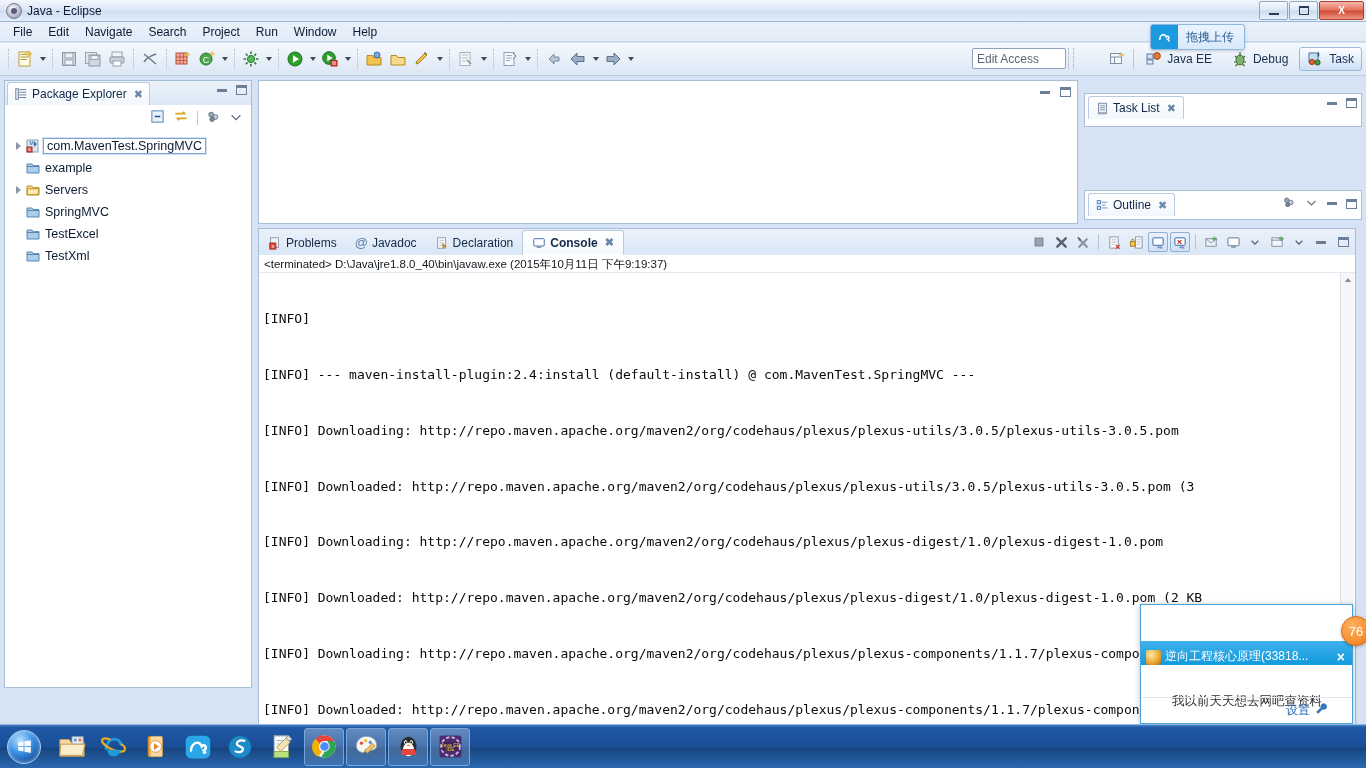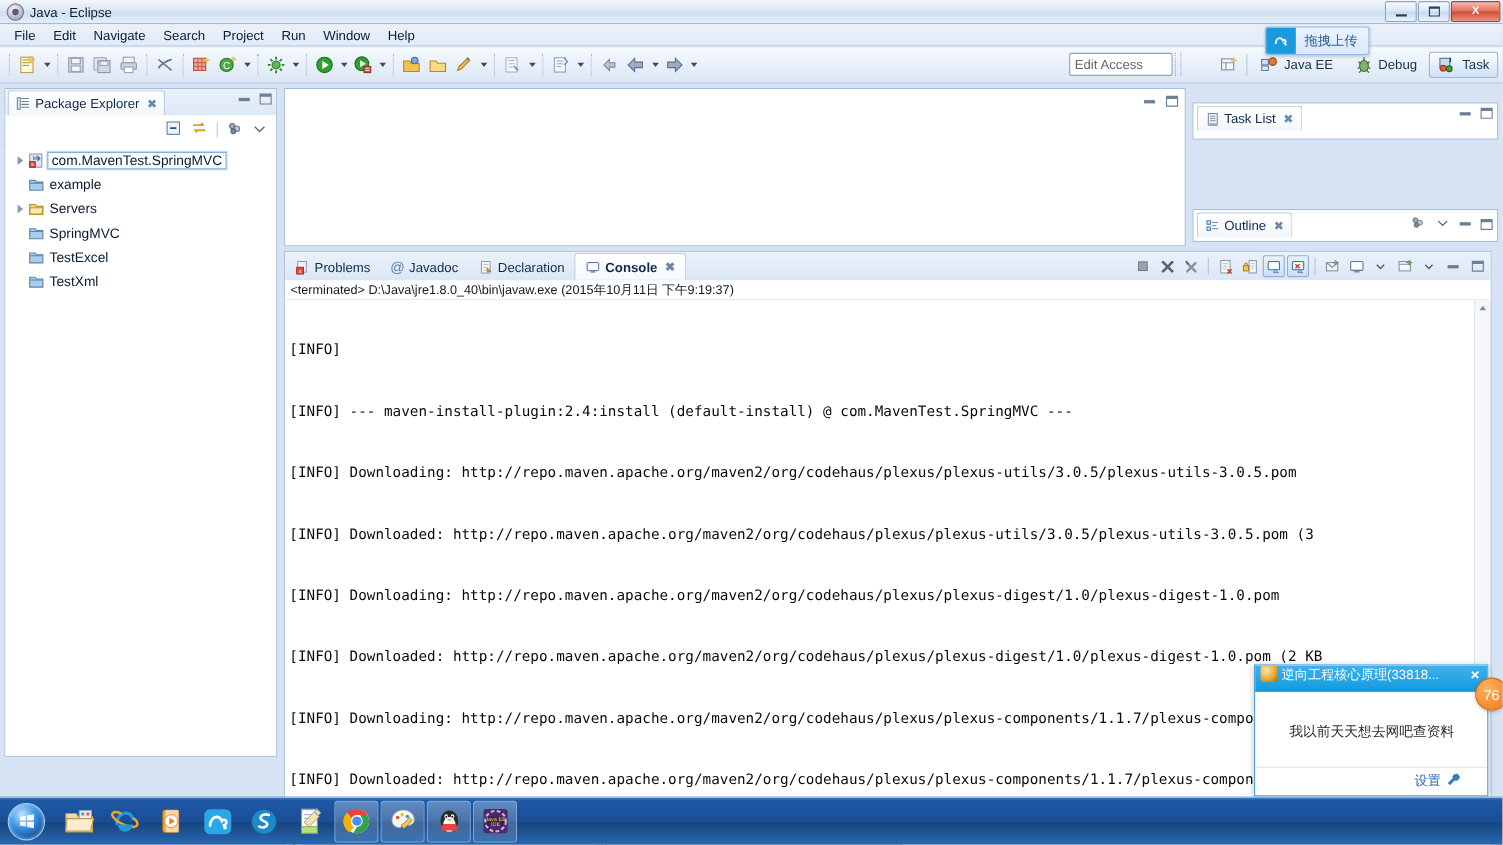--- a/index.html
+++ b/index.html
@@ -228,21 +228,21 @@
   }
 
   
   .qq-popup {
     position:absolute; left:1140px; top:604px; width:213px; height:120px;
     background:#fff; border:1px solid #4aa3dd; box-shadow:0 1px 6px rgba(0,0,0,.25);
     overflow:hidden;
   }
   .qq-head {
     height:24px; background:linear-gradient(to bottom,#3fb1ec,#119ade);
-    display:flex;align-items:flex-start;gap:4px;padding:0 5px;
+    display:flex;align-items:flex-end;gap:4px;padding:0 5px;margin-top:36px;
   }
   .qq-avatar {
     width:15px;height:15px;border-radius:2px;
     background:radial-gradient(circle at 35% 30%,#ffe9a8,#e8a531 60%,#a06a10);
     flex:none;
   }
   .qq-title { color:#fff; font-size:12px; flex:1; white-space:nowrap; overflow:hidden; }
   .qq-close { color:#fff; font-size:14px; font-weight:bold; padding:0 2px; }
   .qq-body { padding:28px 0 0 12px; font-size:12.5px; color:#2b2b2b;margin-left:19px; }
   .qq-foot {

